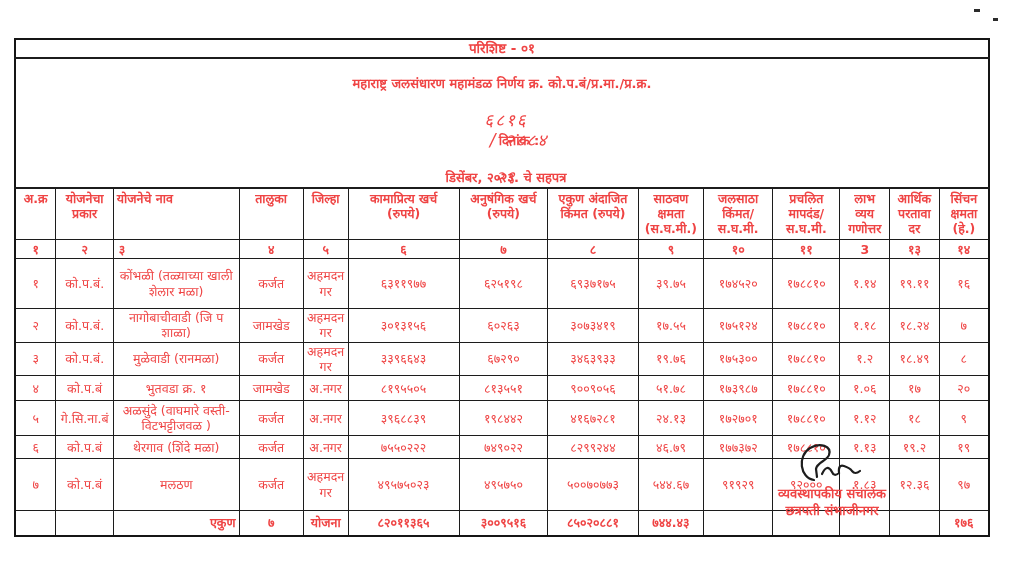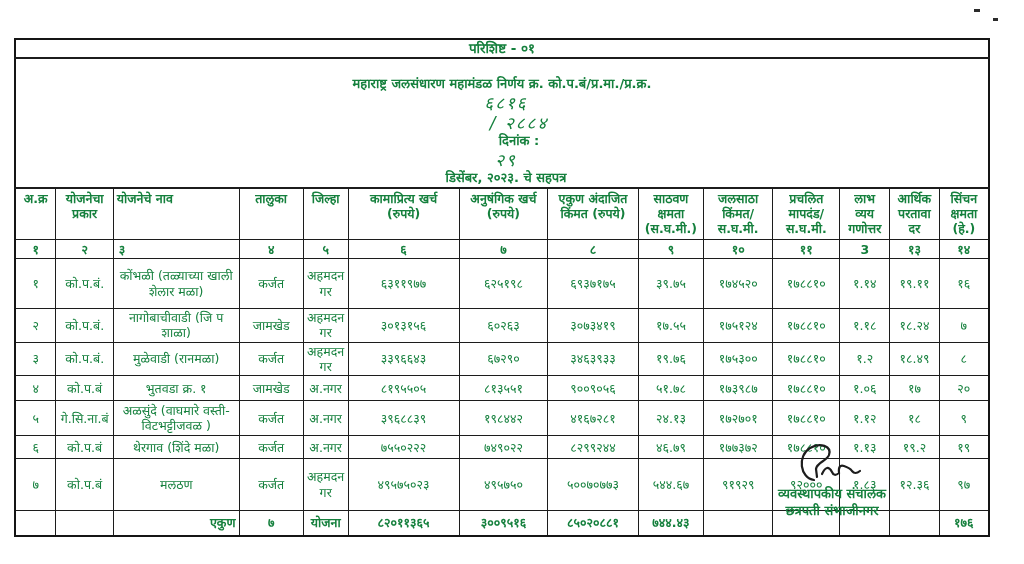--- a/index.html
+++ b/index.html
@@ -2,21 +2,21 @@
 <html lang="mr"><head>
 <meta charset="utf-8">
 <style>
   html, body { margin: 0; padding: 0; background: #e8e8e8; }
   .page {
     position: relative;
     width: 1024px;
     height: 564px;
     background: #ffffff;
     font-family: "DejaVu Sans", sans-serif;
-    color: #15803d;
+    color: #ef4444;
     overflow: hidden;
   }
   .speck { position: absolute; background: #2b2b2b; }
   .speck.s1 { left: 974px; top: 9px;  width: 6px; height: 3px; }
   .speck.s2 { left: 993px; top: 18px; width: 5px; height: 3px; }
 
   table.doc-table {
     position: absolute;
     left: 14px; top: 38px;
     width: 976px;
@@ -38,21 +38,21 @@
   tr.title-row td { font-weight: bold; font-size: 13.5px; border-bottom-width: 2px; padding: 0; }
   tr.decision-row { height: 23px; }
   tr.decision-row td { font-weight: bold; font-size: 13px; border-bottom-width: 2px; }
   tr.subject-row  { height: 29px; }
   tr.subject-row td { font-weight: bold; font-size: 13px; border-bottom-width: 2px; }
   .hand {
     font-style: italic;
     font-weight: normal;
     font-size: 17px;
     letter-spacing: 2px;
-    position: relative; top: 1px;
+    position: relative; top: 18px;
   }
   .gap-xl { margin-left: 34px; }
   .gap-s  { margin-left: 8px; }
 
   tr.head-row    { height: 52px; }
   tr.head-row th { font-weight: bold; vertical-align: top; padding-top: 2px; border-radius: 15px; }
   tr.head-row th.name-h { text-align: left; }
   tr.num-row     { height: 19px; }
   tr.num-row td  { font-weight: bold; }
 

